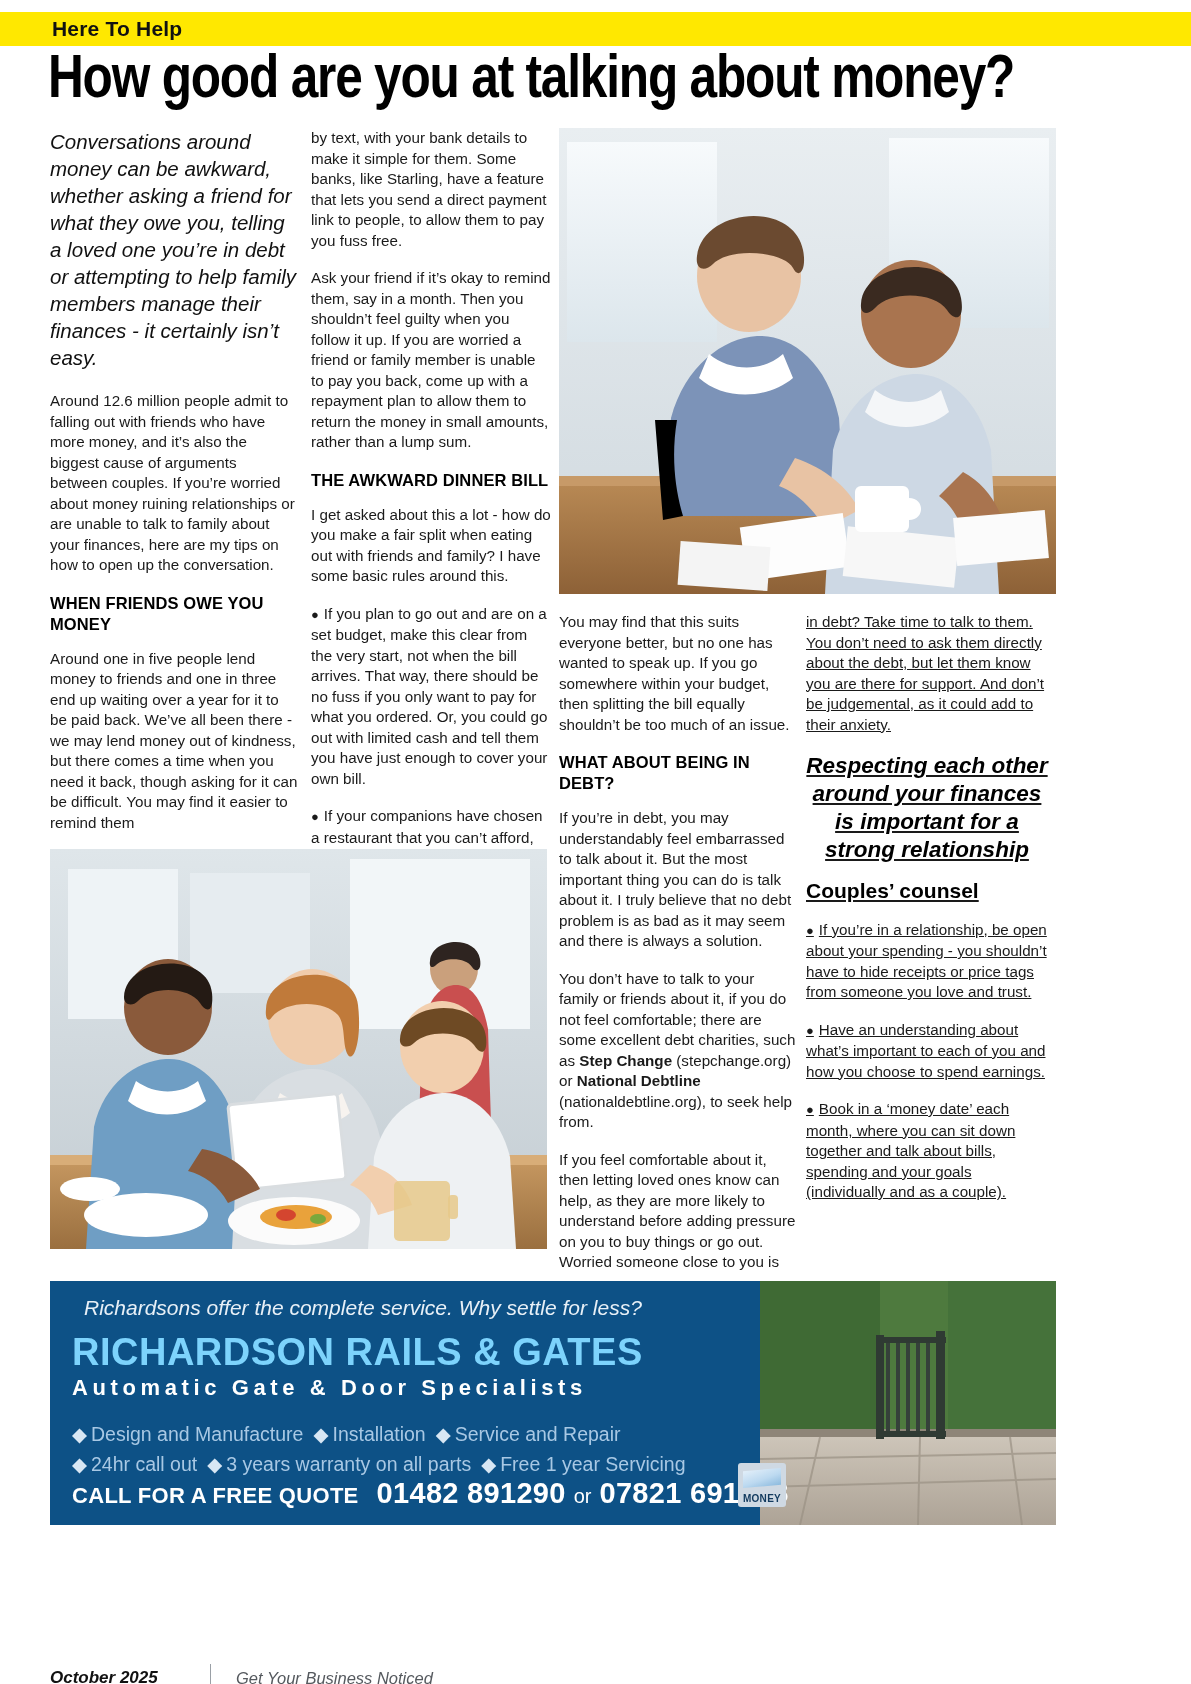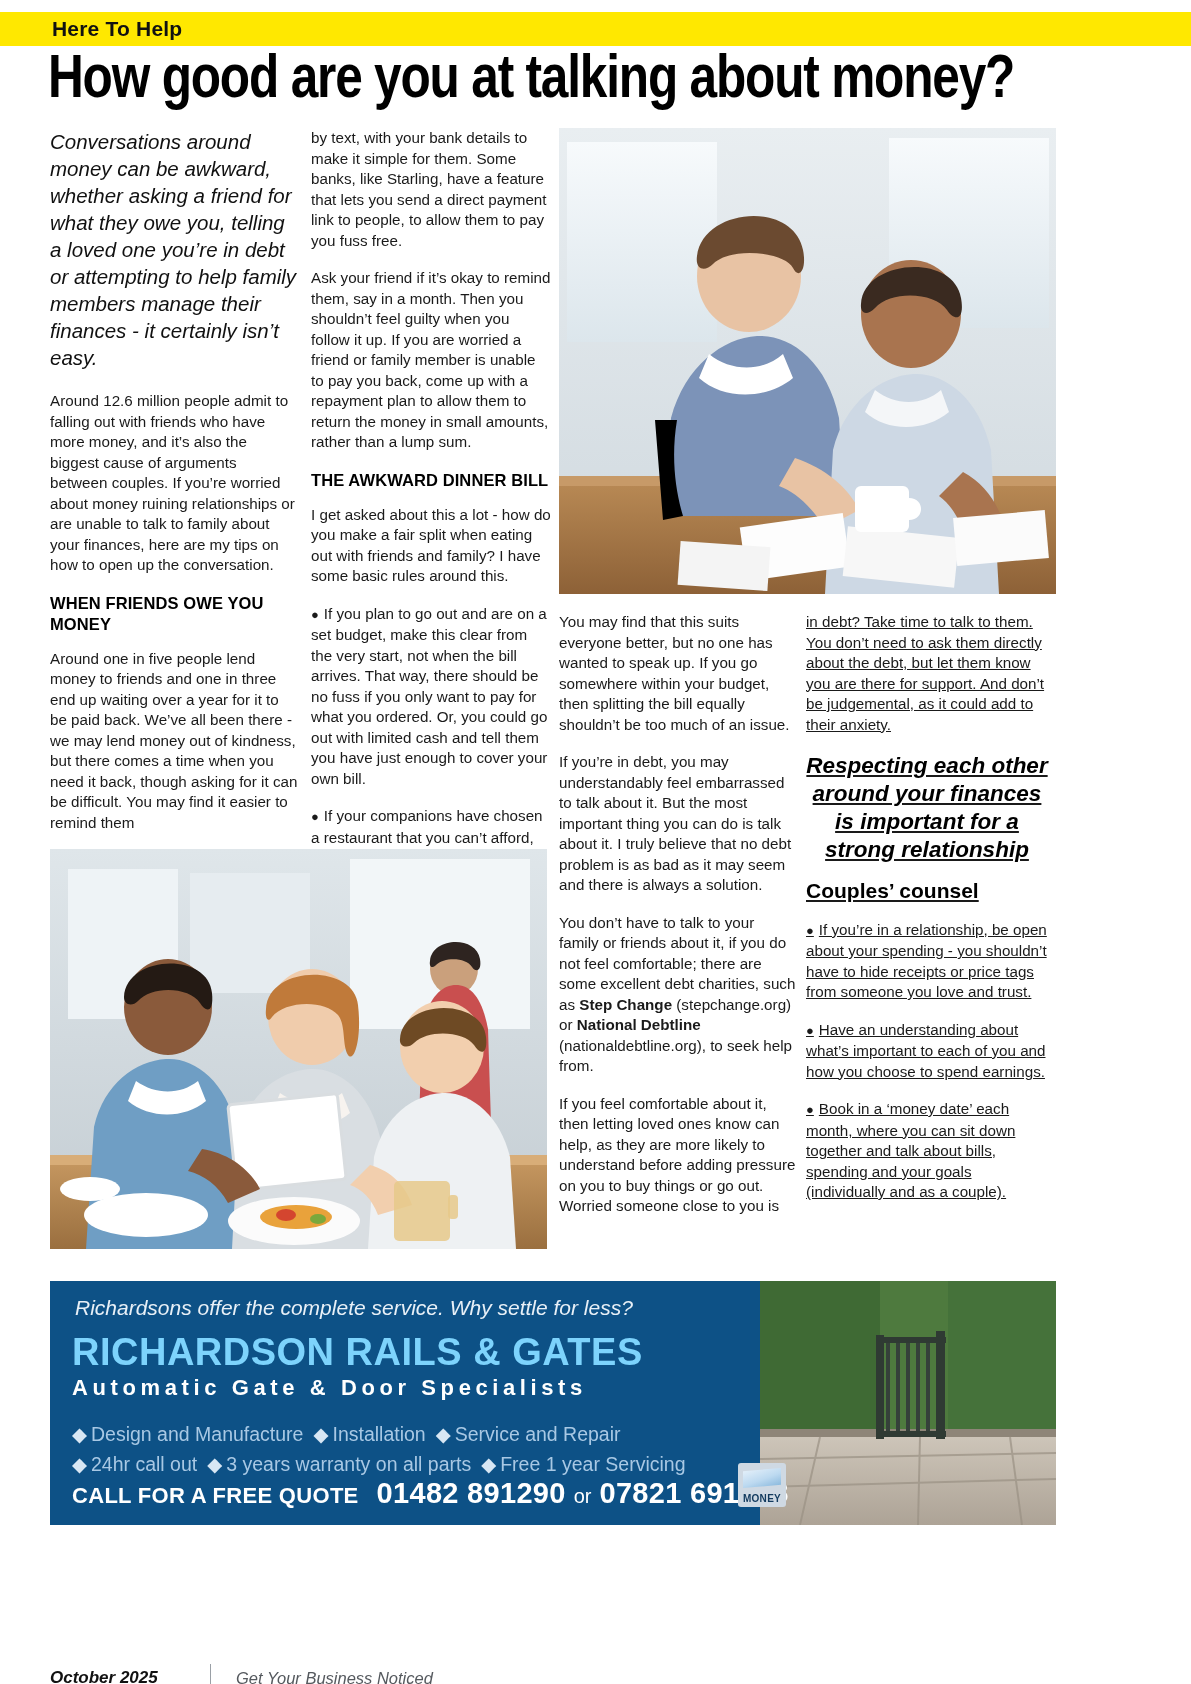--- a/index.html
+++ b/index.html
@@ -74,21 +74,21 @@
   .ad{
     position:absolute;left:50px;top:1281px;width:1006px;height:244px;
     background:#0d5186;overflow:hidden;
   }
   .ad-photo{
     position:absolute;right:0;top:0;width:296px;height:244px;overflow:hidden;
   }
   .ad-text{position:absolute;left:22px;top:14px;width:700px;color:#fff;}
   .ad-tagline{
     font-style:italic;font-size:21px;line-height:26px;color:#e8f0f7;
-    margin:0 0 10px 3px;
+    margin:0 0 10px 12px;
   }
   .ad-title{
     font-size:38px;font-weight:bold;line-height:42px;letter-spacing:.5px;
     margin:0 0 2px 0;color:#7dd3fc;
   }
   .ad-subtitle{
     font-size:22px;font-weight:bold;letter-spacing:4.6px;margin:0 0 18px 0;color:#fff;
   }
   .ad-services{font-size:19.5px;line-height:30px;color:#a8c8e4;}
   .ad-services .dia{color:#d8e7f4;margin-right:4px;}
@@ -193,20 +193,21 @@
       <rect x="396" y="386" width="92" height="48" fill="#fbfbfb" transform="rotate(-5 442 410)"></rect>
       <rect x="120" y="416" width="90" height="44" fill="#f4f4f4" transform="rotate(4 165 438)"></rect>
 
       <rect x="296" y="358" width="54" height="46" rx="6" fill="#ffffff"></rect>
       <path d="M350 370c16 0 16 22 0 22z" fill="#ffffff"></path>
     </svg>
   </div>
 
   <div class="col" id="col3">
     <p>You may find that this suits everyone better, but no one has wanted to speak up. If you go somewhere within your budget, then splitting the bill equally shouldn’t be too much of an issue.</p>
+    <h3>WHAT ABOUT BEING IN DEBT?</h3>
     <p>If you’re in debt, you may understandably feel embarrassed to talk about it. But the most important thing you can do is talk about it. I truly believe that no debt problem is as bad as it may seem and there is always a solution.</p>
     <p><span>You don’t have to talk to your family or friends about it, if you do not feel comfortable; there are some excellent debt charities, such as </span><b>Step Change</b><span> (stepchange.org) or </span><b>National Debtline</b><span> (nationaldebtline.org), to seek help from.</span></p>
     <p>If you feel comfortable about it, then letting loved ones know can help, as they are more likely to understand before adding pressure on you to buy things or go out. Worried someone close to you is</p>
   </div>
 
   <div class="col" id="col4">
     <p>in debt? Take time to talk to them. You don’t need to ask them directly about the debt, but let them know you are there for support. And don’t be judgemental, as it could add to their anxiety.</p>
     <p class="pullquote">Respecting each other around your finances is important for a strong relationship</p>
     <div class="subhead-couples">Couples’ counsel</div>
     <p class="bullet">

